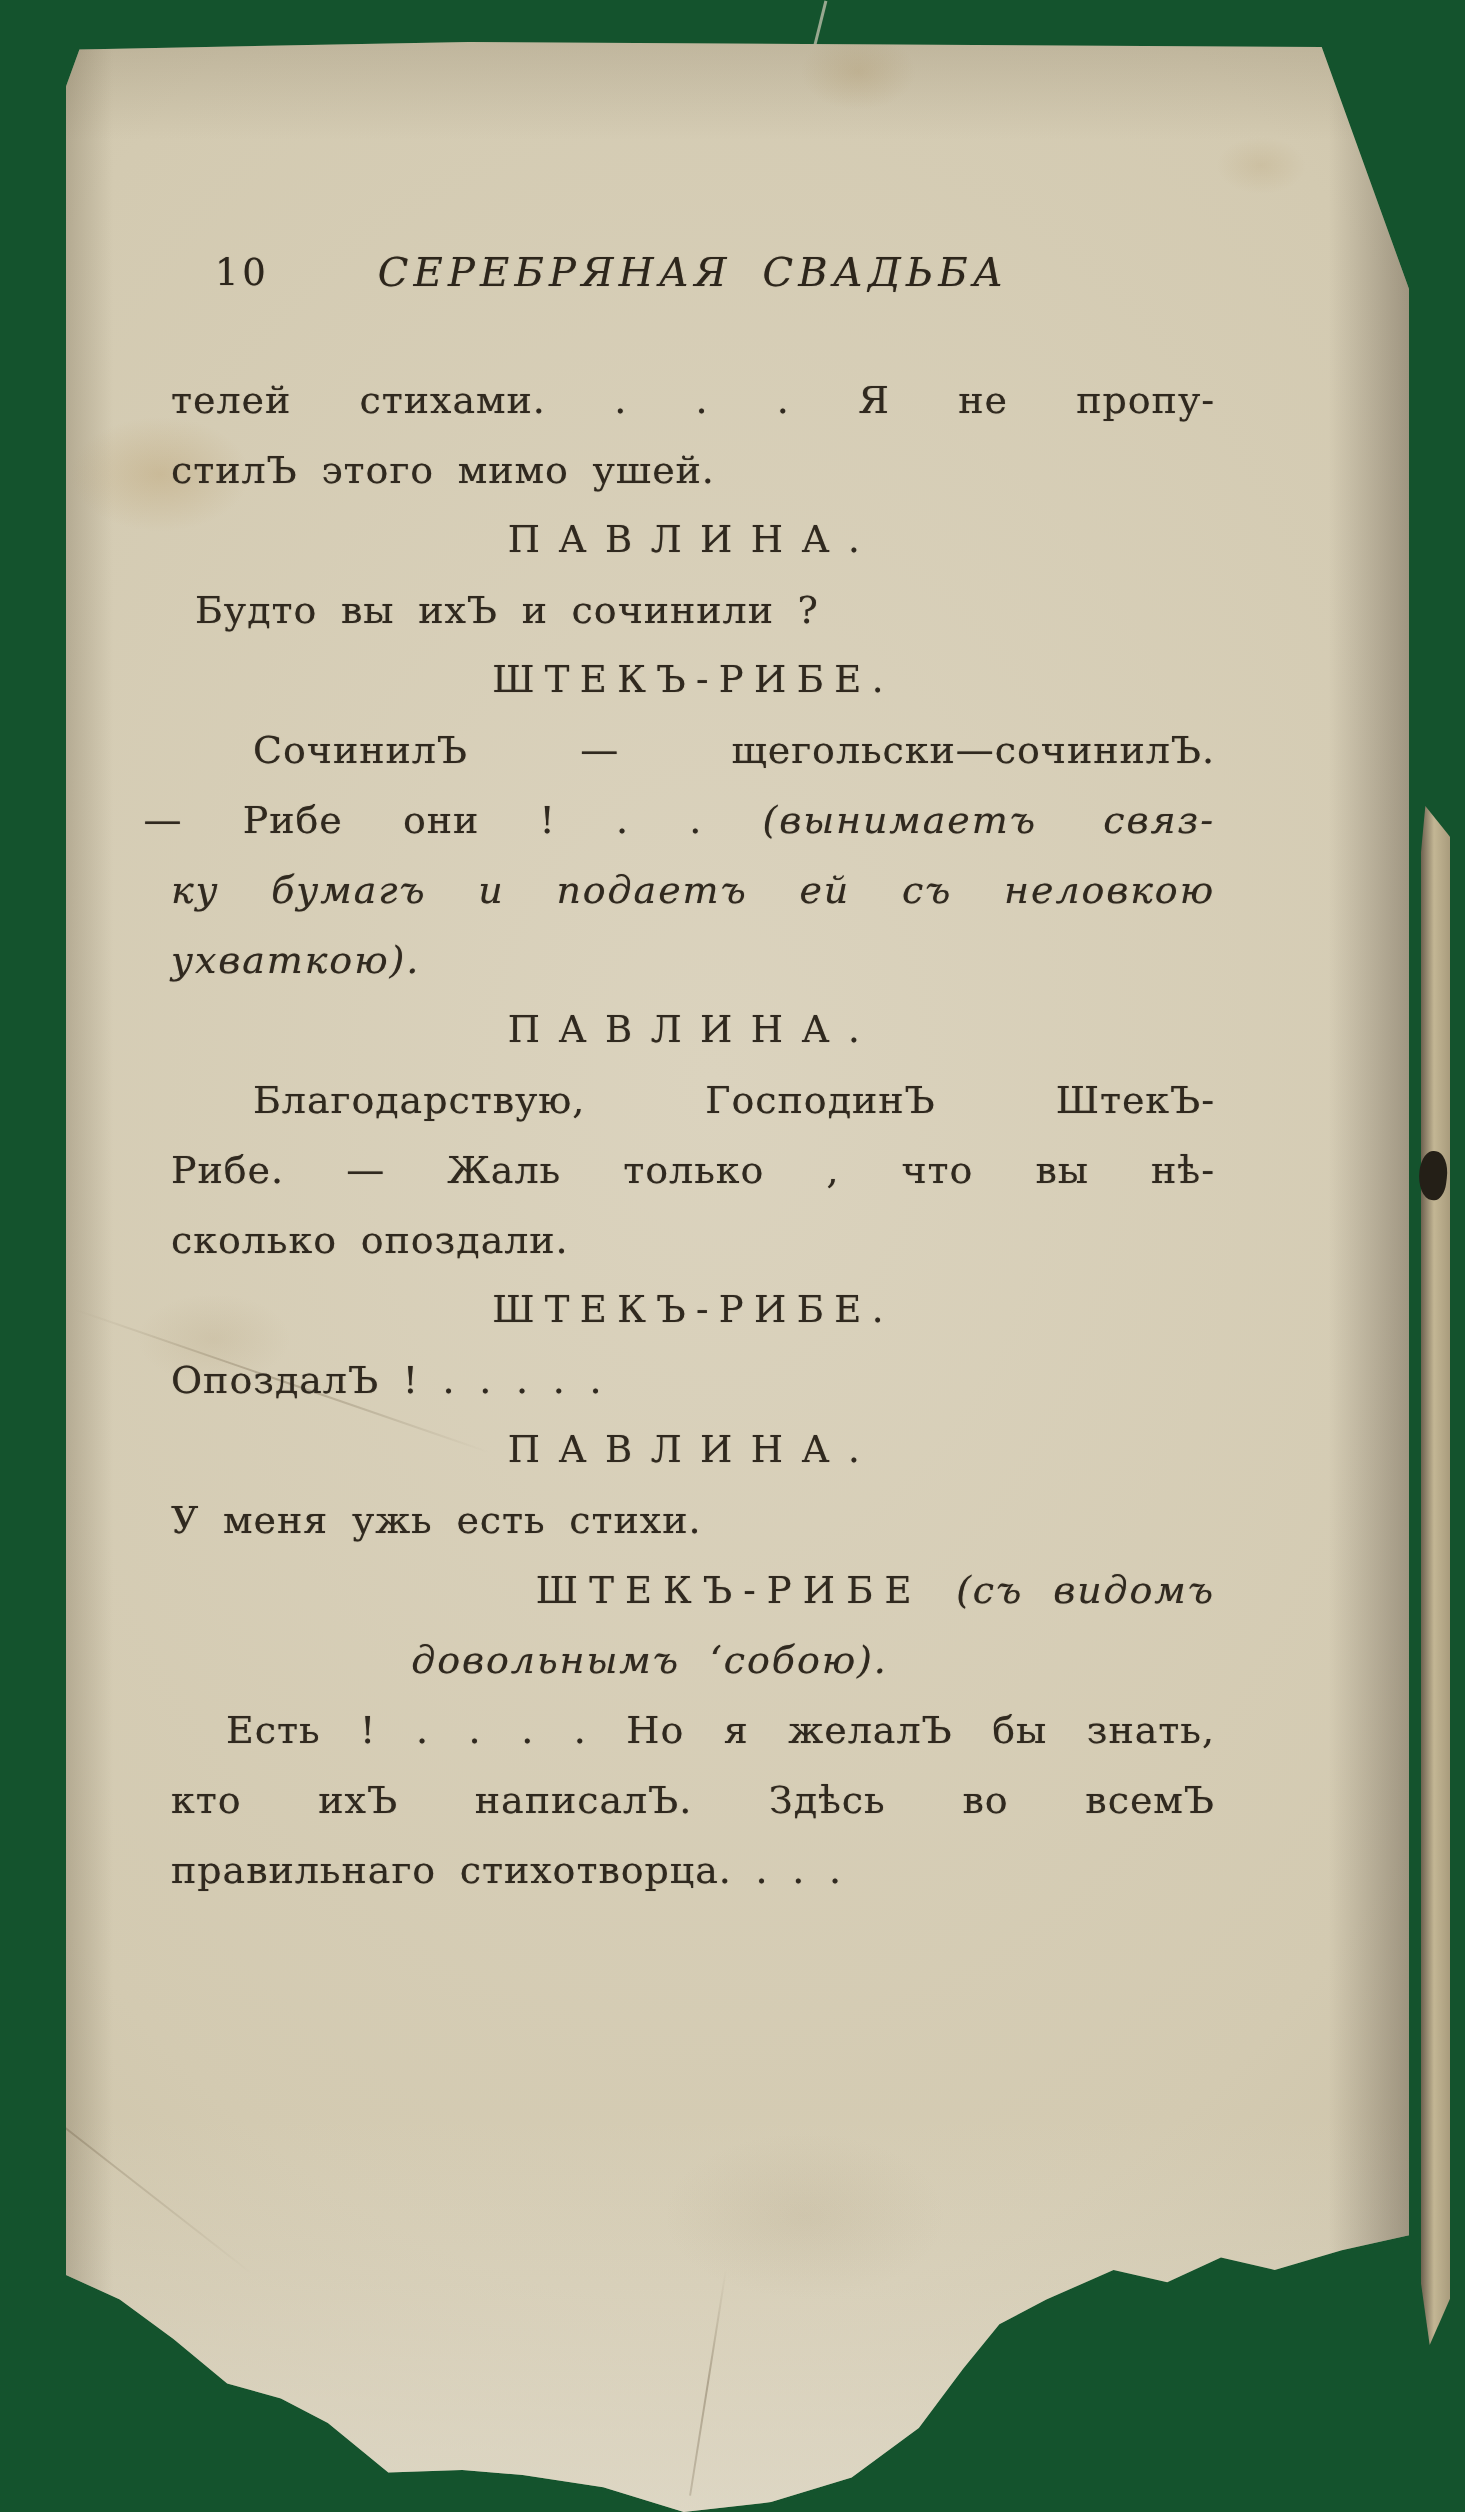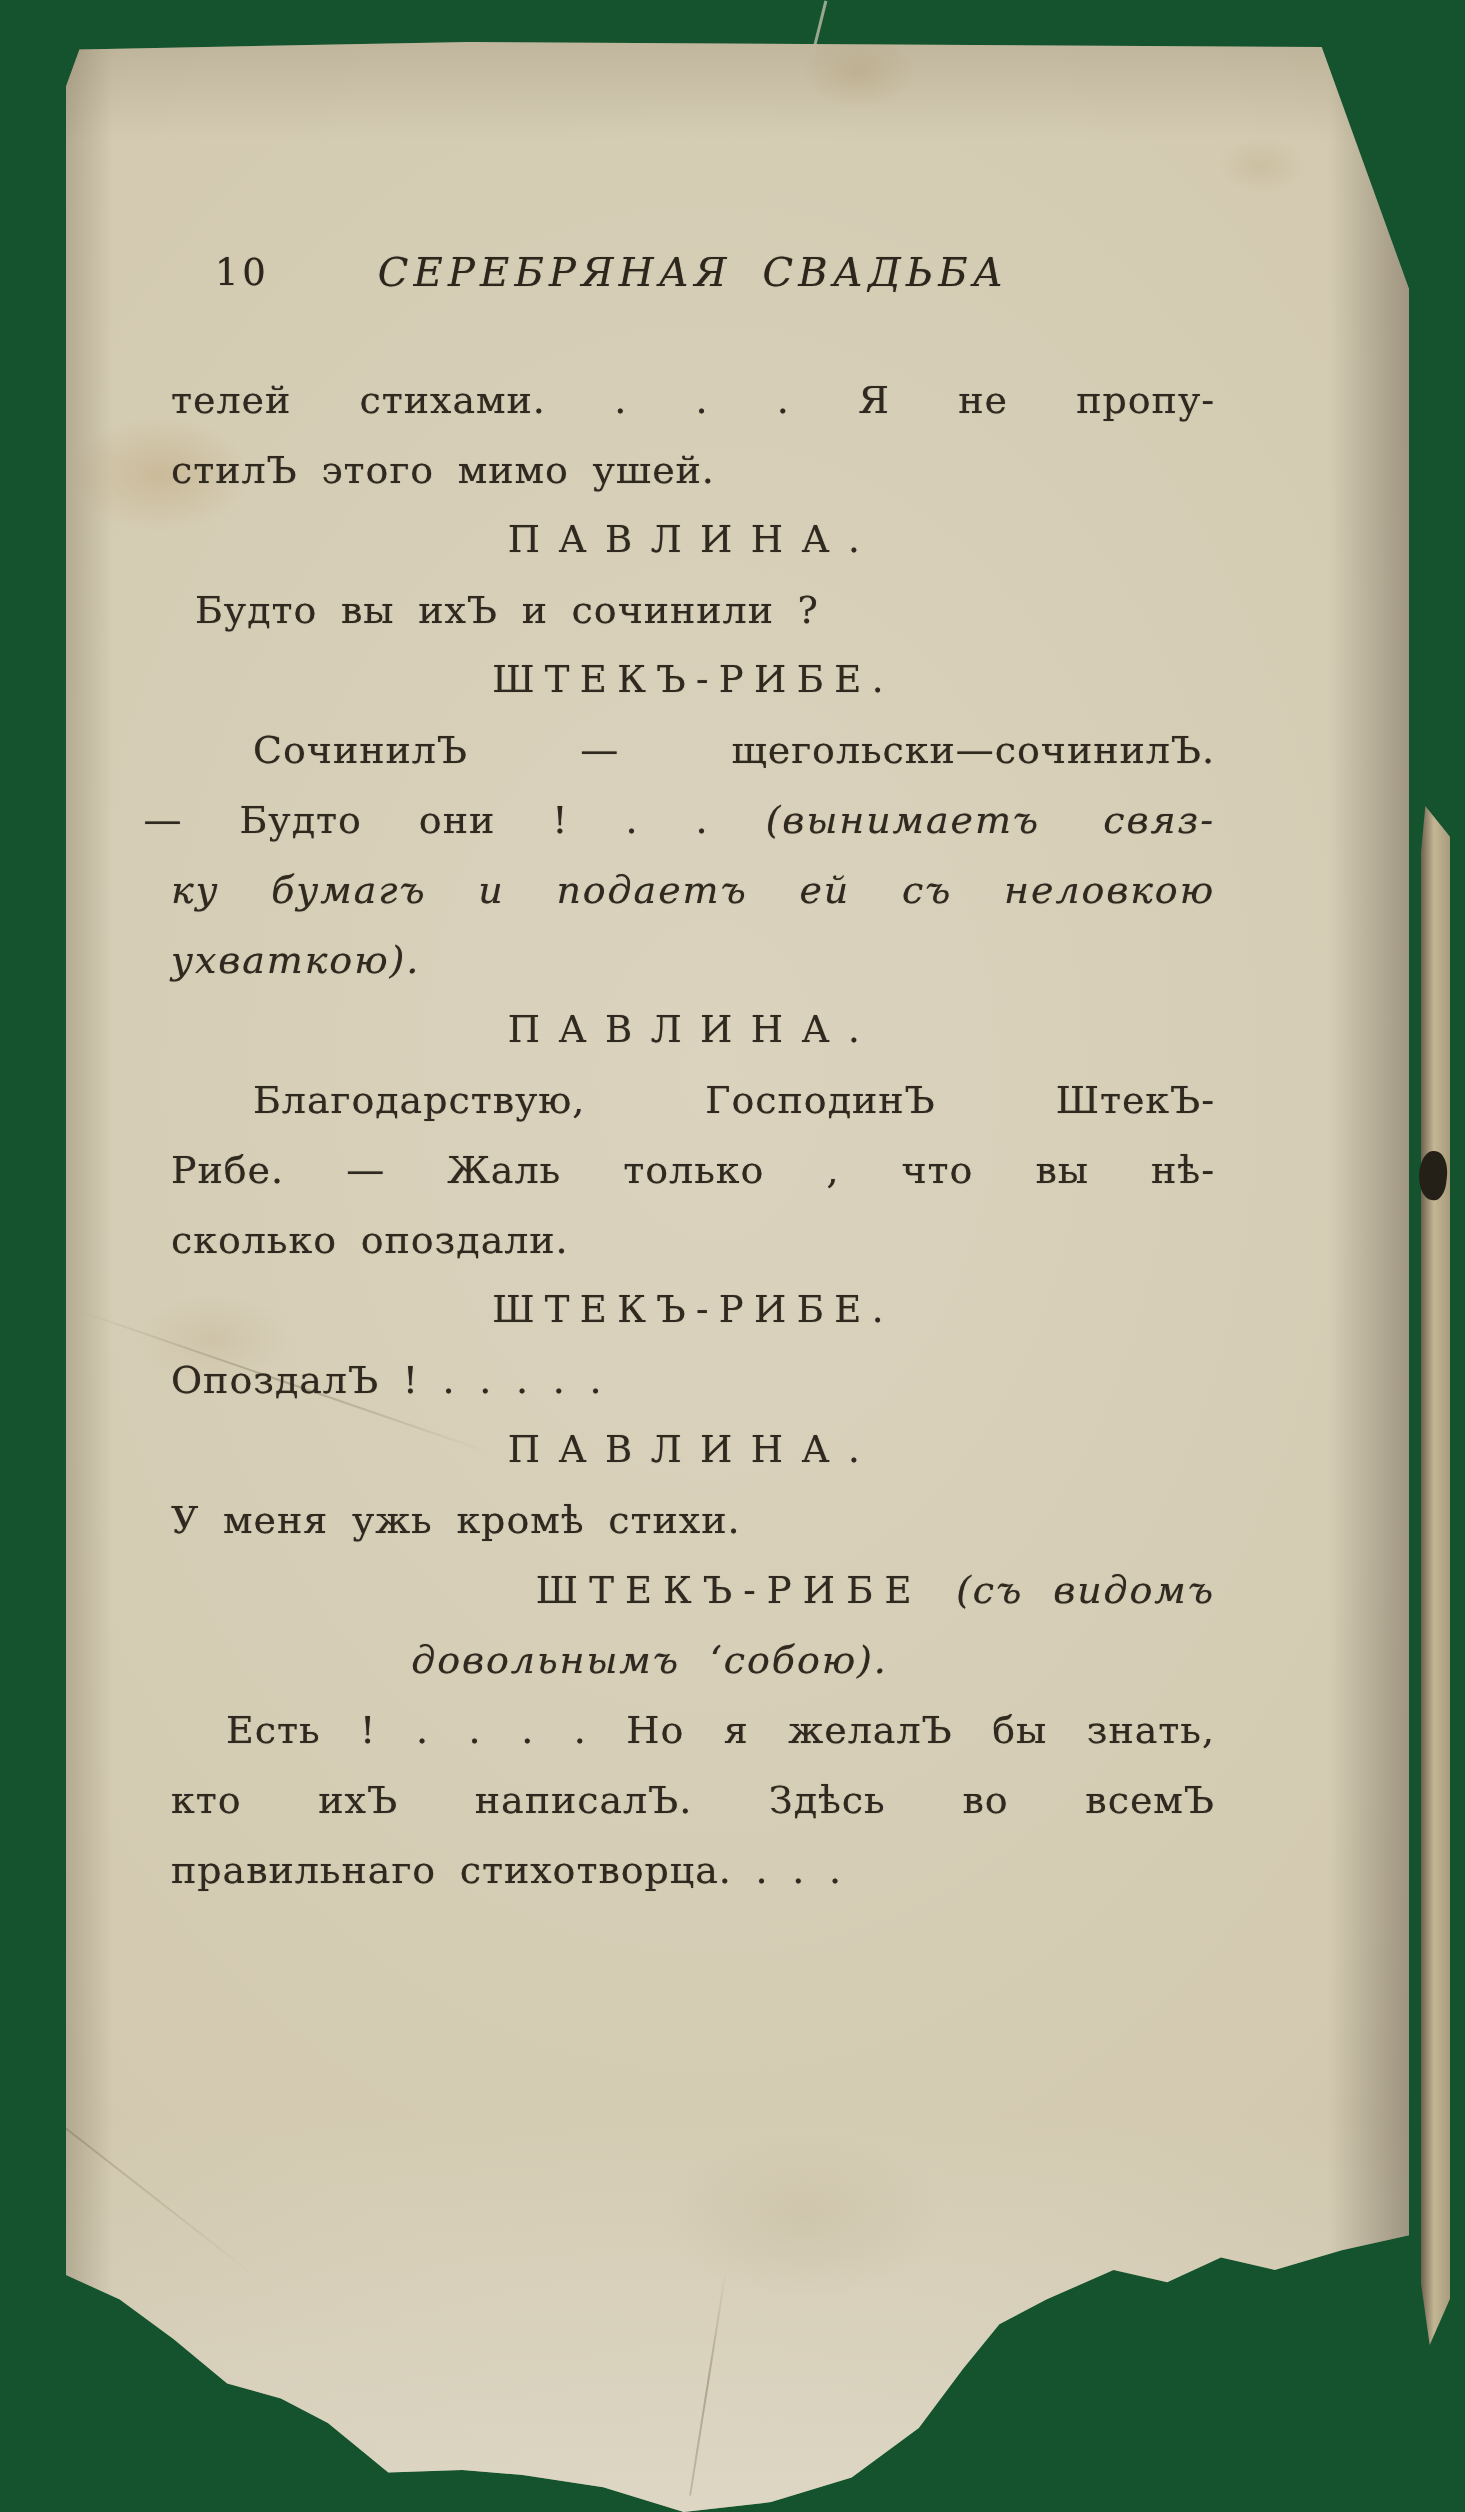--- a/index.html
+++ b/index.html
@@ -95,34 +95,34 @@
 
     <div class="textcol">
       <div class="line just">телей стихами. . . . Я не пропу-</div>
       <div class="line">стилЪ этого мимо ушей.</div>
 
       <div class="heading">ПАВЛИНА.</div>
       <div class="line indent-sm">Будто вы ихЪ и сочинили ?</div>
 
       <div class="heading spread">ШТЕКЪ-РИБЕ.</div>
       <div class="line just indent-lg">СочинилЪ — щегольски—сочинилЪ.</div>
-      <div class="line just outdent"><span>— Будто они ! . . </span><span class="ital">(вынимаетъ связ-</span></div>
+      <div class="line just outdent"><span>— Рибе они ! . . </span><span class="ital">(вынимаетъ связ-</span></div>
       <div class="line just ital">ку бумагъ и подаетъ ей съ неловкою</div>
       <div class="line ital">ухваткою).</div>
 
       <div class="heading">ПАВЛИНА.</div>
       <div class="line just indent-lg">Благодарствую, ГосподинЪ ШтекЪ-</div>
       <div class="line just">Рибе. — Жаль только , что вы нѣ-</div>
       <div class="line">сколько опоздали.</div>
 
       <div class="heading spread">ШТЕКЪ-РИБЕ.</div>
       <div class="line">ОпоздалЪ ! . . . . .</div>
 
       <div class="heading">ПАВЛИНА.</div>
-      <div class="line">У меня ужь кромѣ стихи.</div>
+      <div class="line">У меня ужь есть стихи.</div>
 
       <div class="line alignR"><span class="caps-spread">ШТЕКЪ-РИБЕ </span><span class="ital">(съ видомъ</span></div>
       <div class="line alignR h6b ital">довольнымъ ‘собою).</div>
 
       <div class="line just indent-md">Есть ! . . . . Но я желалЪ бы знать,</div>
       <div class="line just">кто ихЪ написалЪ. Здѣсь во всемЪ</div>
       <div class="line">правильнаго стихотворца. . . .</div>
     </div>
   </div>
 

